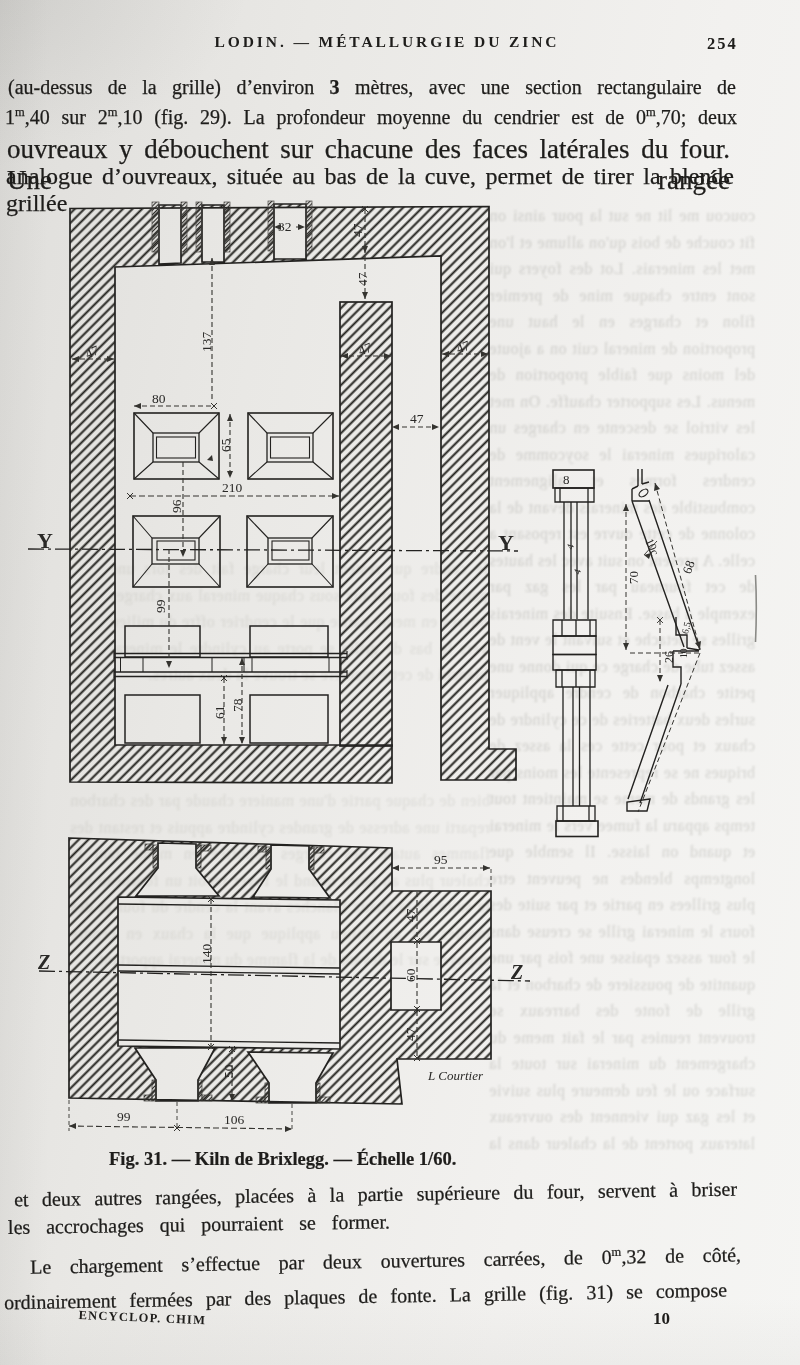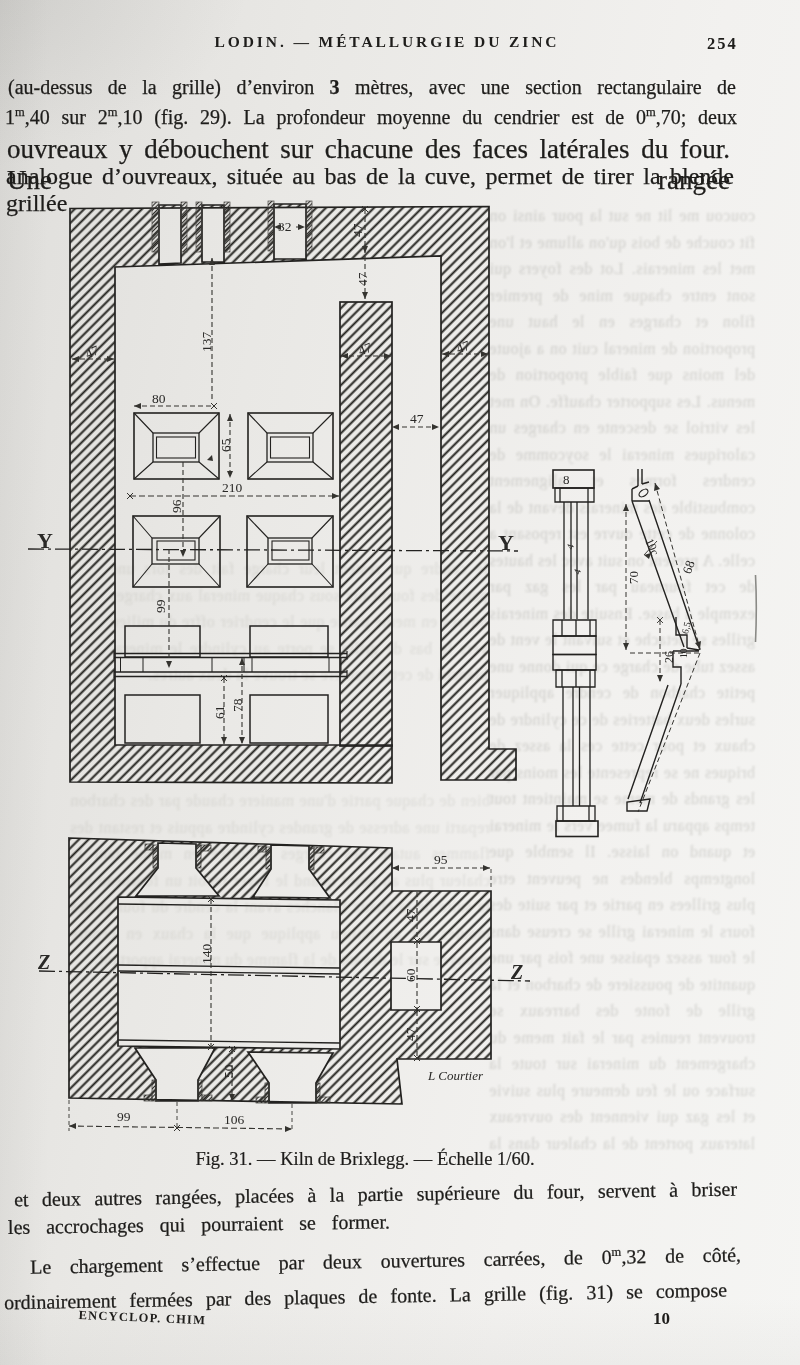--- a/index.html
+++ b/index.html
@@ -379,21 +379,21 @@
 
 <div class="abs" style="left:0;top:33px;width:726px;text-align:center;font-size:15.5px;font-weight:bold;letter-spacing:2.9px;margin-left:24px;">LODIN. — MÉTALLURGIE DU ZINC</div>
 
 <div class="abs" style="left:707px;top:34px;font-size:16.5px;font-weight:bold;letter-spacing:2px;">254</div>
 
 <div class="jline" style="left:8px;top:76px;width:728px;font-size:20px;">(au-dessus de la grille) d’environ <b>3</b> mètres, avec une section rectangulaire de</div>
 <div class="jline" style="left:5px;top:105px;width:732px;font-size:20px;">1<sup style="font-size:12.5px;">m</sup>,40 sur 2<sup style="font-size:12.5px;">m</sup>,10 (fig. 29). La profondeur moyenne du cendrier est de 0<sup style="font-size:12.5px;">m</sup>,70; deux</div>
 <div class="jline" style="left:7px;top:134px;width:723px;font-size:27px;">ouvreaux y débouchent sur chacune des faces latérales du four. Une rangée</div>
 <div class="jline" style="left:6px;top:163px;width:728px;font-size:24px;">analogue d’ouvreaux, située au bas de la cuve, permet de tirer la blende grillée</div>
 
-<div class="abs" style="left:94px;top:1149px;width:542px;text-align:center;font-size:18.5px;font-weight:normal;-webkit-text-stroke:0.2px #1e1d1b;">Fig. 31. — Kiln de Brixlegg. — Échelle 1/60.</div>
+<div class="abs" style="left:109px;top:1149px;width:542px;font-size:18.5px;font-weight:bold;-webkit-text-stroke:0.2px #1e1d1b;">Fig. 31. — Kiln de Brixlegg. — Échelle 1/60.</div>
 
 <div class="jline" style="left:14px;top:1183px;width:723px;font-size:20px;transform:rotate(-0.85deg);transform-origin:50% 50%;">et deux autres rangées, placées à la partie supérieure du four, servent à briser</div>
 
 <div class="jline" style="left:8px;top:1216px;width:382px;font-size:20px;transform:rotate(-0.85deg);transform-origin:0 50%;">les accrochages qui pourraient se former.</div>
 
 <div class="jline" style="left:30px;top:1249px;width:711px;font-size:20px;transform:rotate(-1deg);transform-origin:50% 50%;">Le chargement s’effectue par deux ouvertures carrées, de 0<sup style="font-size:12.5px;">m</sup>,32 de côté,</div>
 
 <div class="jline" style="left:4px;top:1285px;width:723px;font-size:20px;transform:rotate(-1deg);transform-origin:50% 50%;">ordinairement fermées par des plaques de fonte. La grille (fig. 31) se compose</div>
 
 <div class="abs" style="left:79px;top:1308px;font-size:12.5px;font-weight:bold;letter-spacing:1.2px;transform:rotate(2.4deg);transform-origin:0 0;">ENCYCLOP. CHIM</div>

